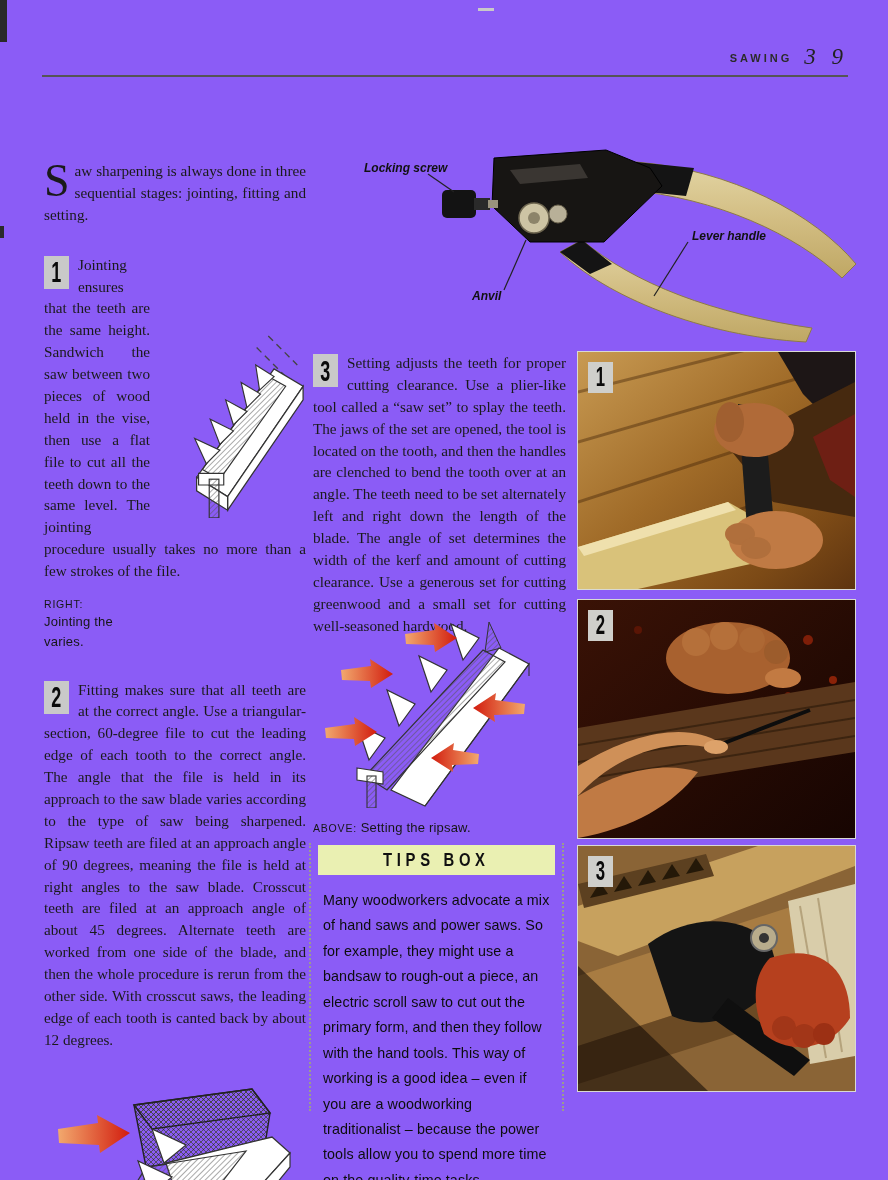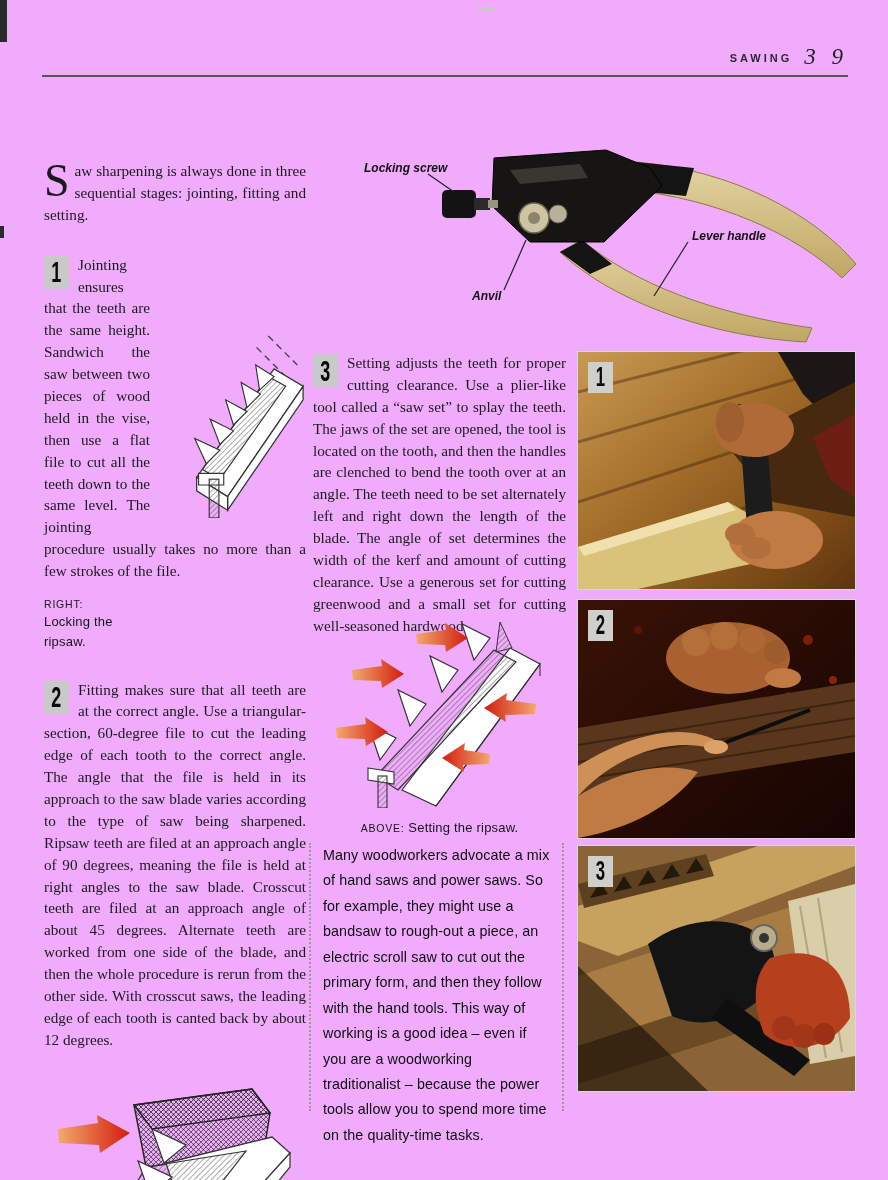--- a/index.html
+++ b/index.html
@@ -1,16 +1,16 @@
 <!DOCTYPE html>
 <html><head>
 <meta charset="utf-8">
 <style>
   html,body{margin:0;padding:0;background:#e8e8e8;}
-  .page{position:relative;width:888px;height:1180px;background:#f0abfc;overflow:hidden;
+  .page{position:relative;width:888px;height:1180px;background:#8b5cf6;overflow:hidden;
         font-family:"Liberation Serif",serif;color:#1a1a1a;}
 
   
   .artifact{position:absolute;background:#2a2a2a;}
 
   
   .running-head{position:absolute;top:44px;left:0;width:848px;text-align:right;}
   .running-head .section{font-family:"Liberation Sans",sans-serif;font-size:11px;font-weight:700;
         letter-spacing:3px;color:#2b2b2b;vertical-align:2px;}
   .running-head .pageno{font-family:"Liberation Serif",serif;font-style:italic;font-size:23px;
@@ -42,21 +42,21 @@
   .caption.block-label .cap-label{display:block;}
   .cap-jointing{margin-top:14px;width:110px;}
   .clear{clear:both;}
 
   .fig-fitting{margin-top:16px;text-align:center;}
 
   
   .tool-fig{position:absolute;top:144px;left:344px;width:524px;height:202px;font-style:italic;}
   .cap-setter{position:absolute;top:286px;left:314px;width:225px;}
   .col-mid-step{position:absolute;top:352px;left:313px;width:253px;}
-  .fig-setting{position:absolute;top:608px;left:313px;width:253px;text-align:center;}
+  .fig-setting{position:absolute;top:608px;left:313px;width:253px;text-align:left;}
   .fig-setting .caption{margin-top:6px;}
 
   
   .tips-box{position:absolute;top:843px;left:309px;width:251px;height:268px;
         border-left:2px dotted #9b9b8f;border-right:2px dotted #9b9b8f;}
   .tips-title{height:30px;margin:2px 7px 13px 7px;background:#eaf0b2;display:flex;
         align-items:center;justify-content:center;}
   .tips-title span{font-family:"Liberation Sans",sans-serif;font-weight:700;font-size:19px;
         letter-spacing:6px;color:#101010;transform:scaleX(0.78);white-space:nowrap;}
   .tips-body{font-family:"Liberation Sans",sans-serif;font-size:14.3px;line-height:1.78;
@@ -123,21 +123,21 @@
           <polygon points="44,146 70,146 70,158 44,158" fill="#fff" stroke="#333" stroke-width="1.2"></polygon>
           <rect x="55" y="152" width="10" height="40" fill="url(#h1)" stroke="#333" stroke-width="1.2"></rect>
         </svg>
       </div>
       <div class="step-num">
           <span>1</span>
         </div>
       <div class="body-text">Jointing ensures that the teeth are the same height. Sandwich the saw between two pieces of wood held in the vise, then use a flat file to cut all the teeth down to the same level. The jointing procedure usually takes no more than a few strokes of the file.</div>
       <div class="caption block-label cap-jointing">
         <span class="cap-label">RIGHT:</span>
-        <span>Locking the ripsaw.</span>
+        <span>Jointing the varies.</span>
       </div>
     </div>
 
     <div class="step clear" style="margin-top:26px;">
       <div class="step-num">
           <span>2</span>
         </div>
       <div class="body-text">Fitting makes sure that all teeth are at the correct angle. Use a triangular-section, 60-degree file to cut the leading edge of each tooth to the correct angle. The angle that the file is held in its approach to the saw blade varies according to the type of saw being sharpened. Ripsaw teeth are filed at an approach angle of 90 degrees, meaning the file is held at right angles to the saw blade. Crosscut teeth are filed at an approach angle of about 45 degrees. Alternate teeth are worked from one side of the blade, and then the whole procedure is rerun from the other side. With crosscut saws, the leading edge of each tooth is canted back by about 12 degrees.</div>
     </div>
 
@@ -262,20 +262,23 @@
       <polygon points="44,160 70,164 70,176 44,172" fill="#fff" stroke="#333" stroke-width="1.1"></polygon>
       <rect x="54" y="168" width="9" height="32" fill="url(#h3)" stroke="#333" stroke-width="1.1"></rect>
     </svg>
     <div class="caption">
       <span class="cap-label">ABOVE:</span>
       <span>Setting the ripsaw.</span>
     </div>
   </div>
 
   <div class="tips-box">
+    <div class="tips-title">
+      <span>TIPS BOX</span>
+    </div>
     <div class="tips-body">Many woodworkers advocate a mix of hand saws and power saws. So for example, they might use a bandsaw to rough-out a piece, an electric scroll saw to cut out the primary form, and then they follow with the hand tools. This way of working is a good idea – even if you are a woodworking traditionalist – because the power tools allow you to spend more time on the quality-time tasks.</div>
   </div>
 
   <div class="photo" style="top:352px;">
     <svg width="277" height="237" viewBox="0 0 277 237">
       <defs>
         <linearGradient id="w1" x1="0" y1="0" x2="1" y2="1">
           <stop offset="0" stop-color="#c89a52"></stop>
             <stop offset="0.45" stop-color="#a06b28"></stop>
           <stop offset="0.8" stop-color="#7c4a16"></stop>

